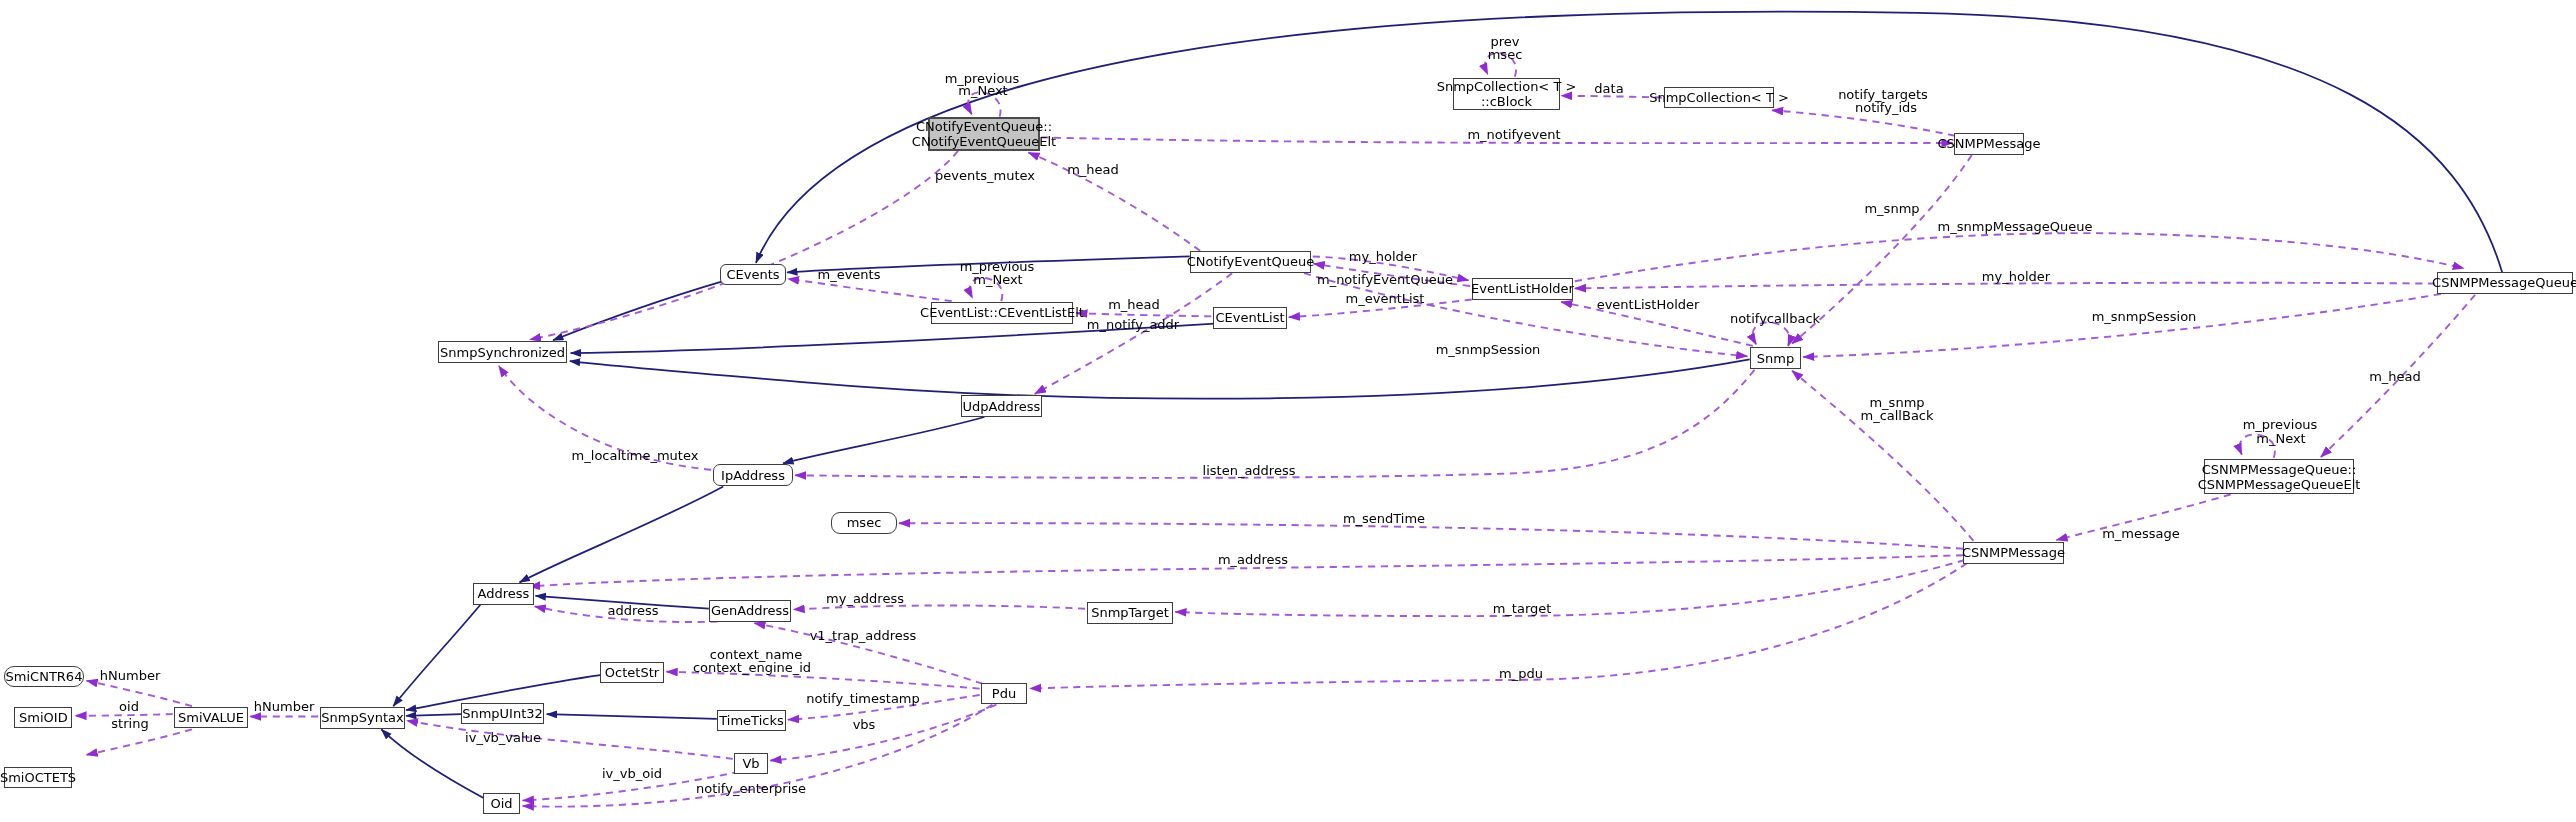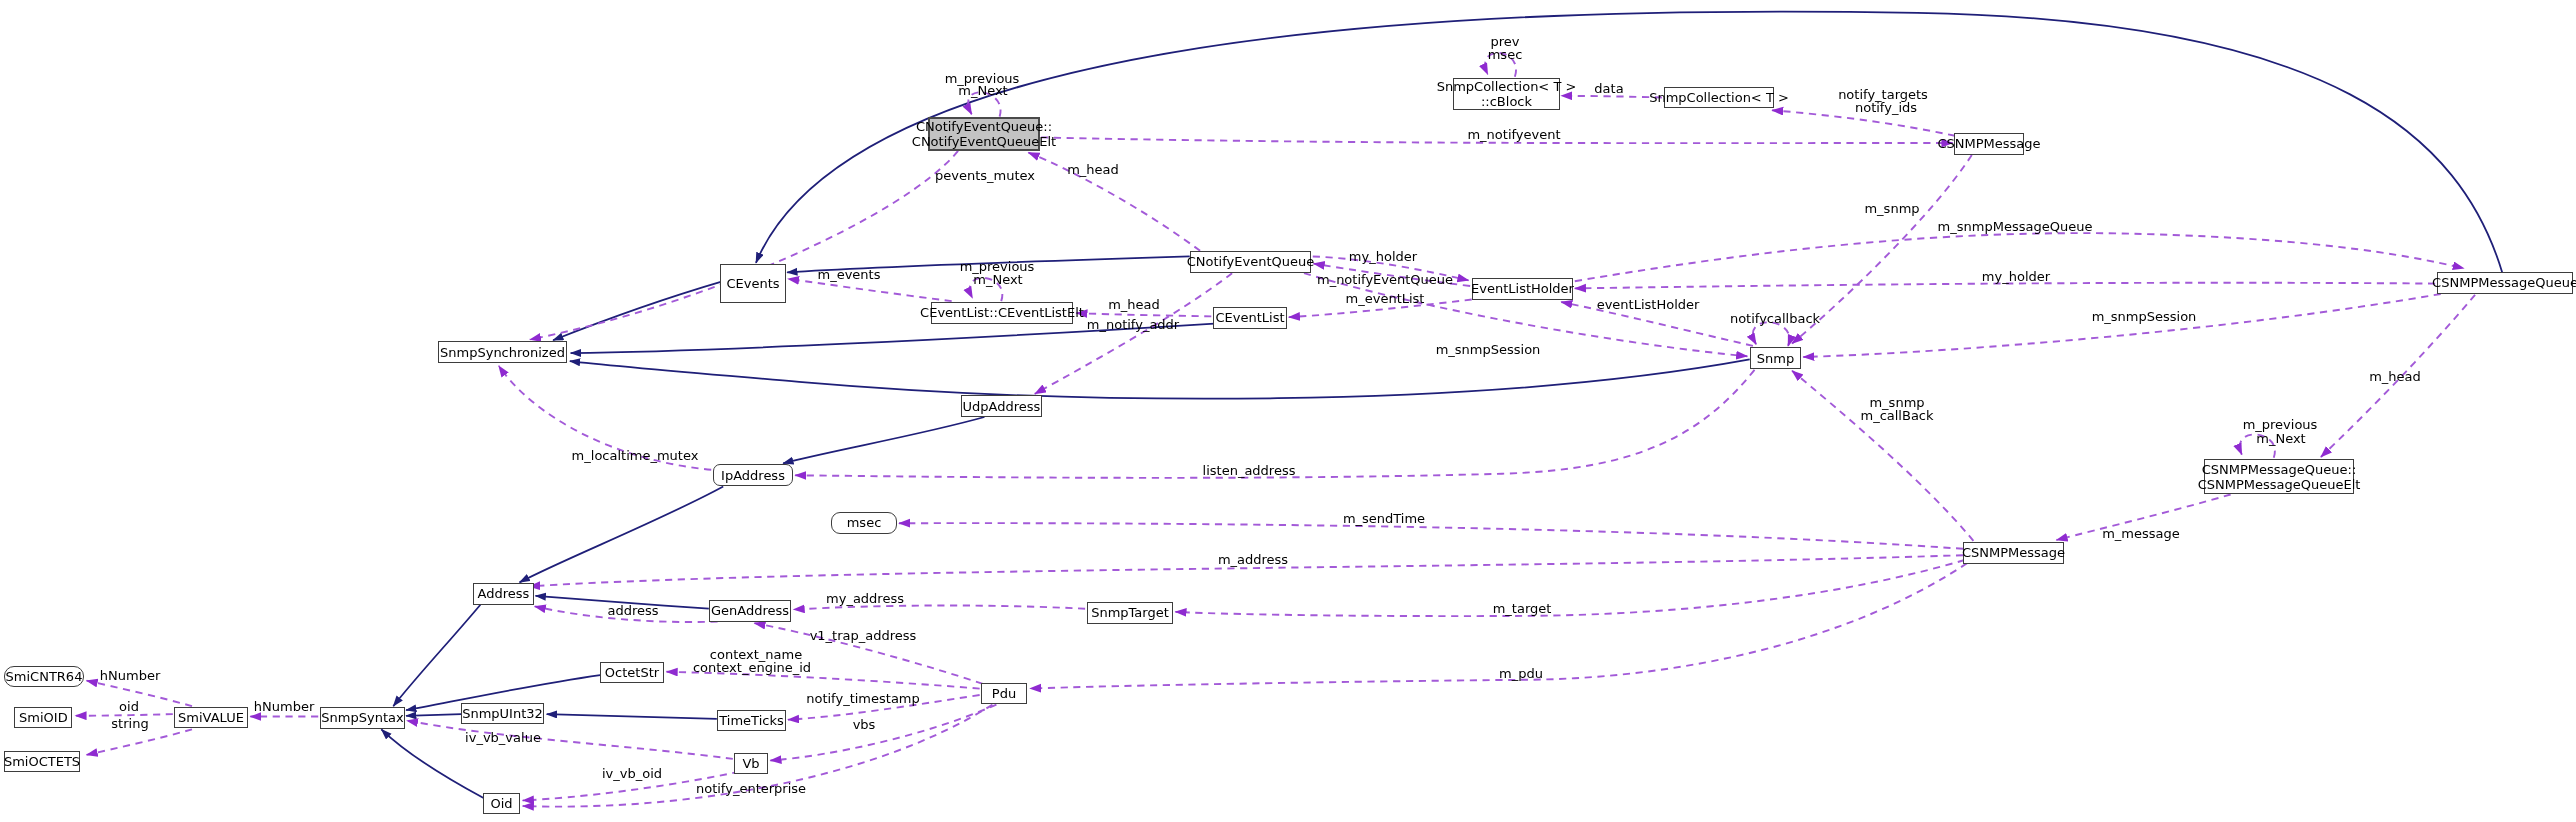--- a/index.html
+++ b/index.html
@@ -96,21 +96,21 @@
     <div class="node" style="left: 1453px; top: 78px; width: 107px; height: 32px;">
       <span>SnmpCollection&lt; T &gt;</span>
       <span>::cBlock</span>
     </div>
     <div class="node" style="left: 1664px; top: 87px; width: 110px; height: 21px;">
       <span>SnmpCollection&lt; T &gt;</span>
     </div>
     <div class="node" style="left: 1954px; top: 133px; width: 70px; height: 21.6px;">
       <span>CSNMPMessage</span>
     </div>
-    <div class="node" style="left: 720px; top: 264px; width: 66px; height: 39px;">
+    <div class="node" style="left: 720px; top: 264px; width: 66px; height: 21px; border-radius: 6px;">
       <span>CEvents</span>
     </div>
     <div class="node" style="left: 1190px; top: 251px; width: 121px; height: 21.6px;">
       <span>CNotifyEventQueue</span>
     </div>
     <div class="node" style="left: 931px; top: 302px; width: 142px; height: 21.6px;">
       <span>CEventList::CEventListElt</span>
     </div>
     <div class="node" style="left: 1213px; top: 307px; width: 74px; height: 21.6px;">
       <span>CEventList</span>
@@ -151,21 +151,21 @@
     </div>
     <div class="node" style="left: 1087px; top: 602px; width: 86px; height: 21.6px;">
       <span>SnmpTarget</span>
     </div>
     <div class="node" style="left: 4px; top: 666px; width: 80px; height: 21px; border-radius: 10px;">
       <span>SmiCNTR64</span>
     </div>
     <div class="node" style="left: 14.4px; top: 707px; width: 58px; height: 21px;">
       <span>SmiOID</span>
     </div>
-    <div class="node" style="left: 4px; top: 751px; width: 76px; height: 21px;">
+    <div class="node" style="left: 4px; top: 767px; width: 68px; height: 21px;">
       <span>SmiOCTETS</span>
     </div>
     <div class="node" style="left: 174px; top: 707px; width: 74px; height: 21px;">
       <span>SmiVALUE</span>
     </div>
     <div class="node" style="left: 320px; top: 707px; width: 85px; height: 21.6px;">
       <span>SnmpSyntax</span>
     </div>
     <div class="node" style="left: 600px; top: 662px; width: 64px; height: 21px;">
       <span>OctetStr</span>

